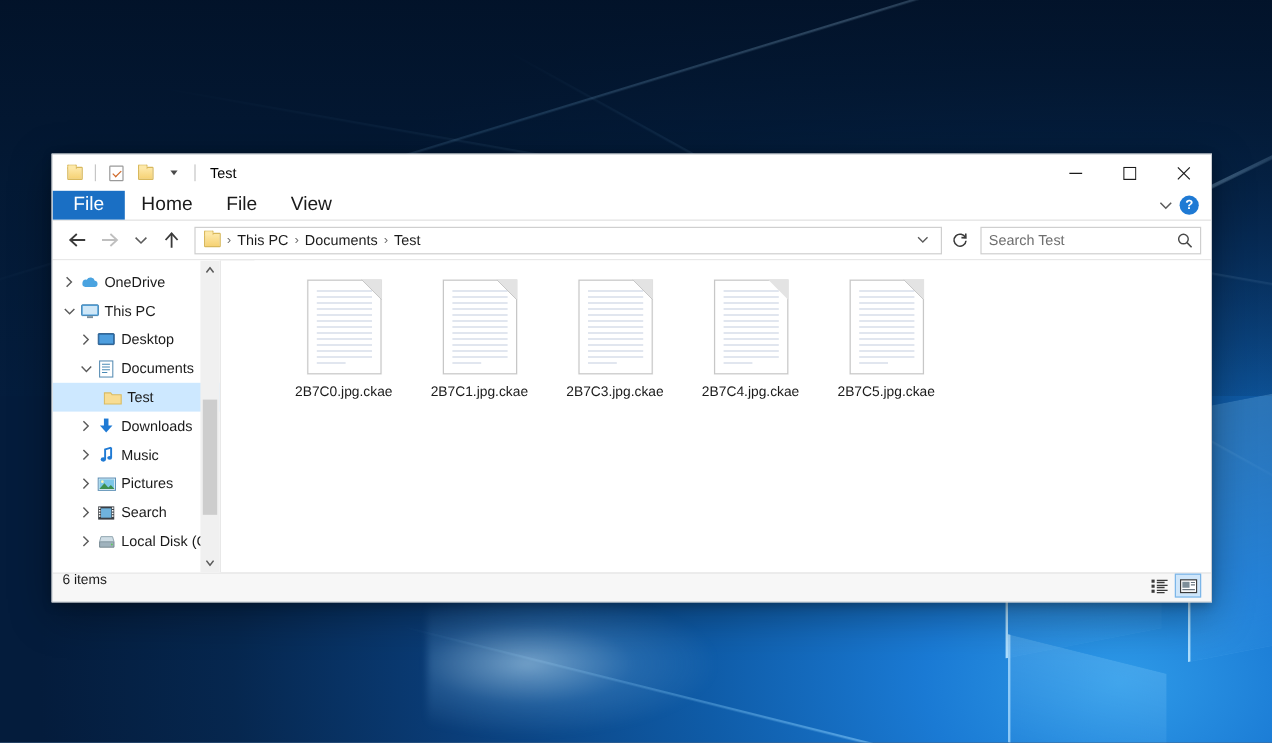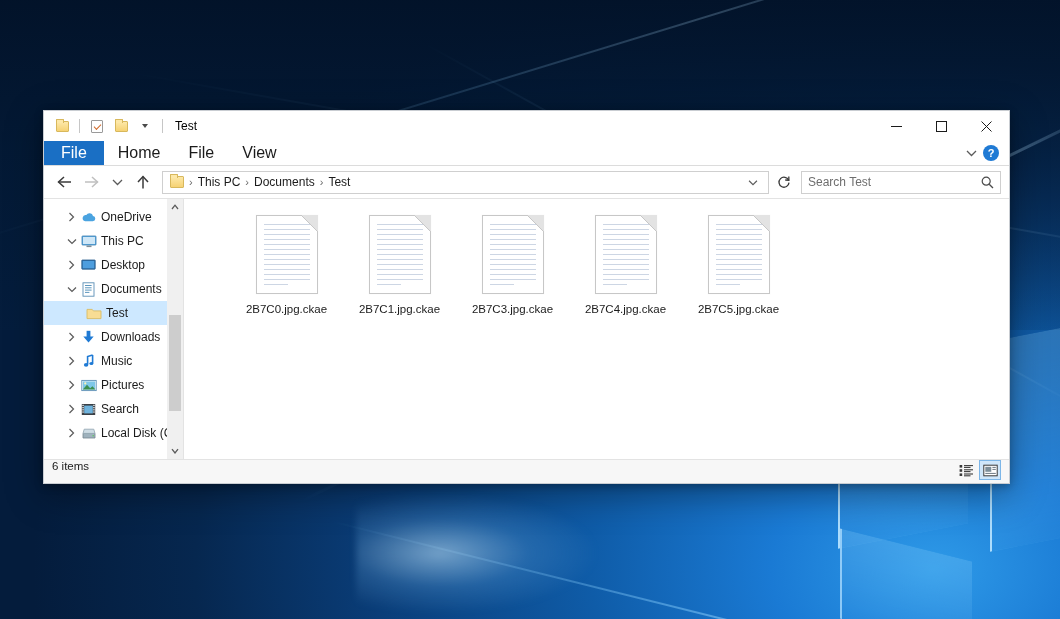--- a/index.html
+++ b/index.html
@@ -51,21 +51,21 @@
     background: linear-gradient(180deg, rgba(150,215,255,0.22), rgba(120,195,255,0.05));
     border-left: 2.2px solid rgba(185,228,255,0.92);
   }
   .pane.p1 { left: 838px; top: 356px; width: 130px; height: 180px; transform: skewY(-11deg); }
   .pane.p2 { left: 990px; top: 330px; width: 120px; height: 210px; transform: skewY(-11deg); }
   .pane.p3 { left: 840px; top: 545px; width: 132px; height: 90px;  transform: skewY(14deg); border-left-color: rgba(175,222,255,0.75); }
 
   
   #explorer-window {
     position: absolute;
-    left: 43px; top: 110px;
+    left: 43px; top: 128px;
     width: 967px; height: 374px;
     background: #ffffff;
     border: 1px solid #c9cdd2;
     box-shadow: 0 10px 34px rgba(0,0,0,0.38), 0 2px 8px rgba(0,0,0,0.25);
     display: flex; flex-direction: column;
     font-size: 12px;
     color: #1b1b1b;
   }
 
   
@@ -144,21 +144,21 @@
   }
   .crumb-folder::before {
     content: ""; position: absolute; left: -1px; top: -3px; width: 6px; height: 3px;
     background: #fde8a8; border: 1px solid #d8b85c; border-bottom: none; border-radius: 1px 1px 0 0;
   }
   .crumb { padding: 0 4px; font-size: 12px; color: #1b1b1b; line-height: 21px; }
   .crumb-sep { color: #6a6a6a; font-size: 11px; padding: 0 1px; }
   .crumb-caret { margin-left: auto; padding: 0 6px; color: #4a4a4a; font-size: 10px; }
   .refresh-btn { width: 22px; height: 23px; display: flex; align-items: center; justify-content: center; }
   .searchbox {
-    width: 200px; height: 23px; border: 1px solid #cfcfcf; background: #fff;
+    width: 184px; height: 23px; border: 1px solid #cfcfcf; background: #fff;
     display: flex; align-items: center; margin-left: 6px; padding: 0 6px;
   }
   .searchbox input {
     flex: 1; border: none; outline: none; font-size: 12px;
     font-family: "Liberation Sans", sans-serif; color: #1b1b1b; background: transparent;
   }
   .searchbox input::placeholder { color: #6e6e6e; }
 
   
   .body-area { flex: 1; display: flex; min-height: 0; border-top: 1px solid #e3e3e3; }
@@ -170,21 +170,21 @@
   }
   .nav-item {
     height: 24px; display: flex; align-items: center; padding-left: 6px;
     font-size: 12px; color: #1b1b1b; white-space: nowrap;
   }
   .nav-item.selected { background: #cde8ff; }
   .chev { width: 15px; display: flex; align-items: center; justify-content: center; color: #5b5b5b; flex: none; }
   .chev svg { display: block; }
   .nav-ico { width: 19px; display: flex; align-items: center; justify-content: center; flex: none; }
   .nav-label { margin-left: 3px; }
-  .ind-1 { padding-left: 20px; }
+  .ind-1 { padding-left: 6px; }
   .ind-2 { padding-left: 20px; }
   .ind-3 { padding-left: 40px; }
 
   
   .navscroll {
     position: absolute; right: 0; top: 0; width: 16px; height: 100%;
     background: #f0f0f0; display: flex; flex-direction: column; align-items: center;
   }
   .sb-arrow {
     width: 16px; height: 16px; display: flex; align-items: center; justify-content: center;

